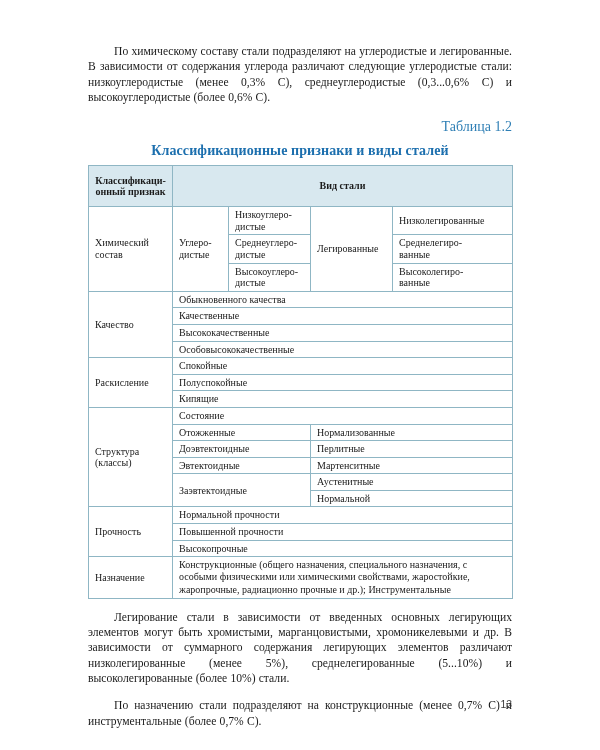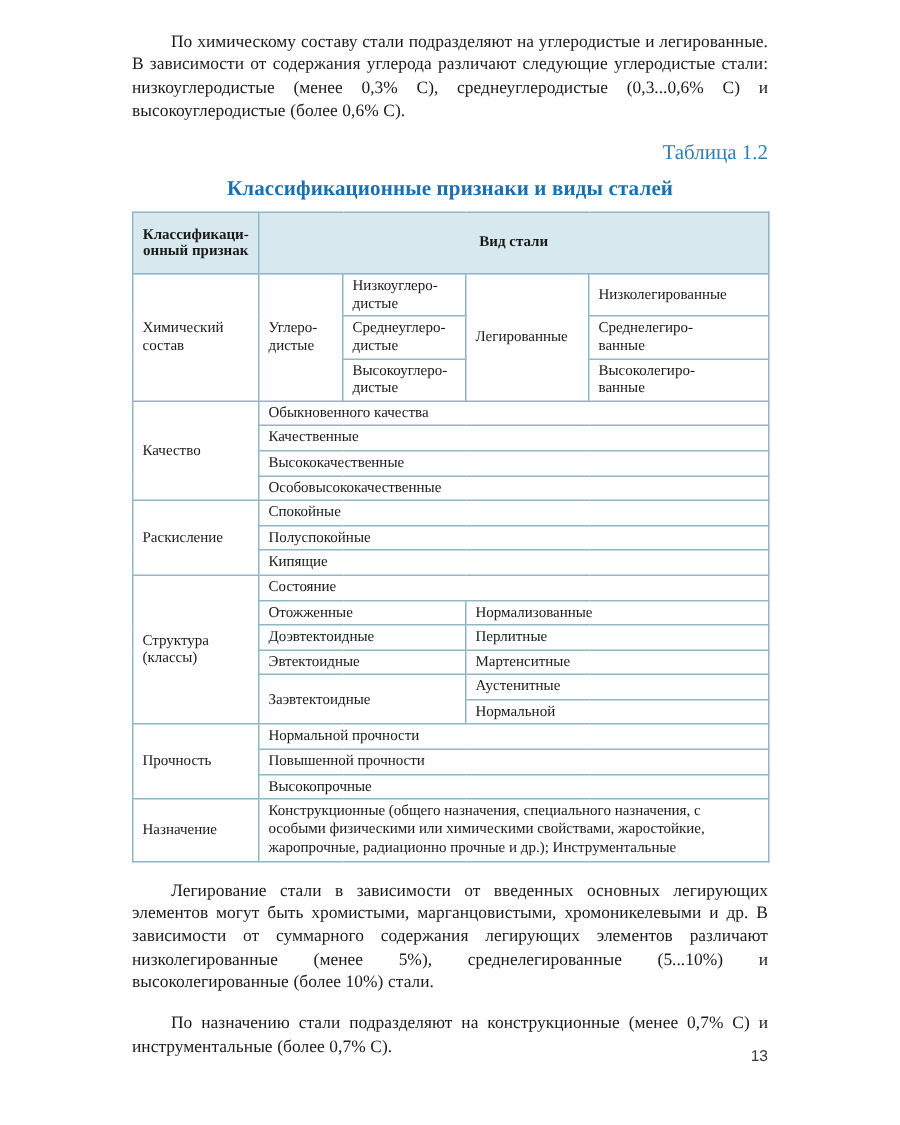--- a/index.html
+++ b/index.html
@@ -29,21 +29,21 @@
     line-height: 15.3px;
     text-align: justify;
     text-indent: 26px;
     margin: 0;
     letter-spacing: 0.02px;
     word-spacing: 0.2px;
     hyphens: manual;
   }
   .para + .para { margin-top: 12px; }
 
-  #intro-block { padding-top: 20px; }
+  #intro-block { padding-top: 44px; }
   #closing-block { padding-top: 11px; }
 
   
   .table-number {
     font-size: 14px;
     color: #2f7fb5;
     text-align: right;
     margin-top: 14px;
     margin-bottom: 0;
   }

